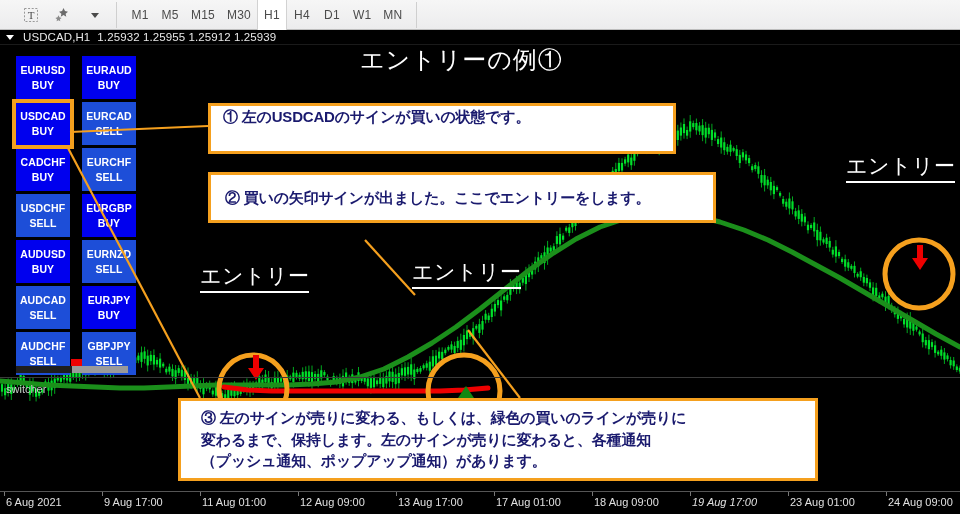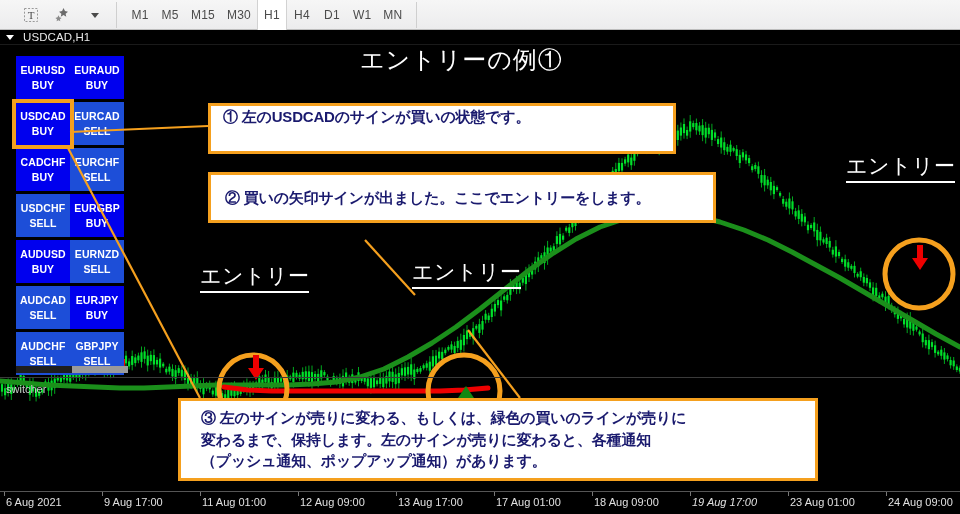--- a/index.html
+++ b/index.html
@@ -82,21 +82,21 @@
   }
   .subwin-label {
     position:absolute; left:6px; top:383px; font-size:11px; color:#c8c8c8;
   }
 
   
   .panel {
     position:absolute; left:16px; top:56px;
     width:112px;
     display:grid; grid-template-columns: 54px 54px;
-    grid-auto-rows: 43px; gap:3px 0;
+    grid-auto-rows: 43px; gap:3px 12px;
     z-index: 6;
   }
   .cell {
     display:flex; flex-direction:column; align-items:center; justify-content:center;
     font-size:10.5px; font-weight:bold; color:#fff;
     line-height:1.35; letter-spacing:.1px;
     font-family:"Liberation Sans", sans-serif;
   }
   .cell.buy  { background:#0000ee; }
   .cell.sell { background:#1d4ed8; }
@@ -193,20 +193,21 @@
       <div class="tf">D1</div>
       <div class="tf">W1</div>
       <div class="tf">MN</div>
     </div>
     <div class="tb-sep tall"></div>
   </div>
 
   <div class="quote-strip">
     <div class="tri-down"></div>
     <span class="quote-sym">USDCAD,H1</span>
+    <span class="quote-vals">1.25932 1.25955 1.25912 1.25939</span>
   </div>
 
   <div class="chart-area">
     <svg class="chart-svg" id="chart-svg" width="960" height="442">
         <g>
           <line x1="2" y1="330.55468235322644" x2="2" y2="347.3016913561779" stroke="#00a81e" stroke-width="1"></line>
           <line x1="2" y1="335.1601098290381" x2="2" y2="342.69626388036625" stroke="#00e02a" stroke-width="2.2"></line>
           <line x1="5.1" y1="334.82901530360294" x2="5.1" y2="350.59027128768633" stroke="#00a81e" stroke-width="1"></line>
           <line x1="5.1" y1="339.16336069922585" x2="5.1" y2="346.25592589206343" stroke="#00e02a" stroke-width="2.2"></line>
           <line x1="8.2" y1="329.4214184432235" x2="8.2" y2="347.52075602667753" stroke="#00a81e" stroke-width="1"></line>

